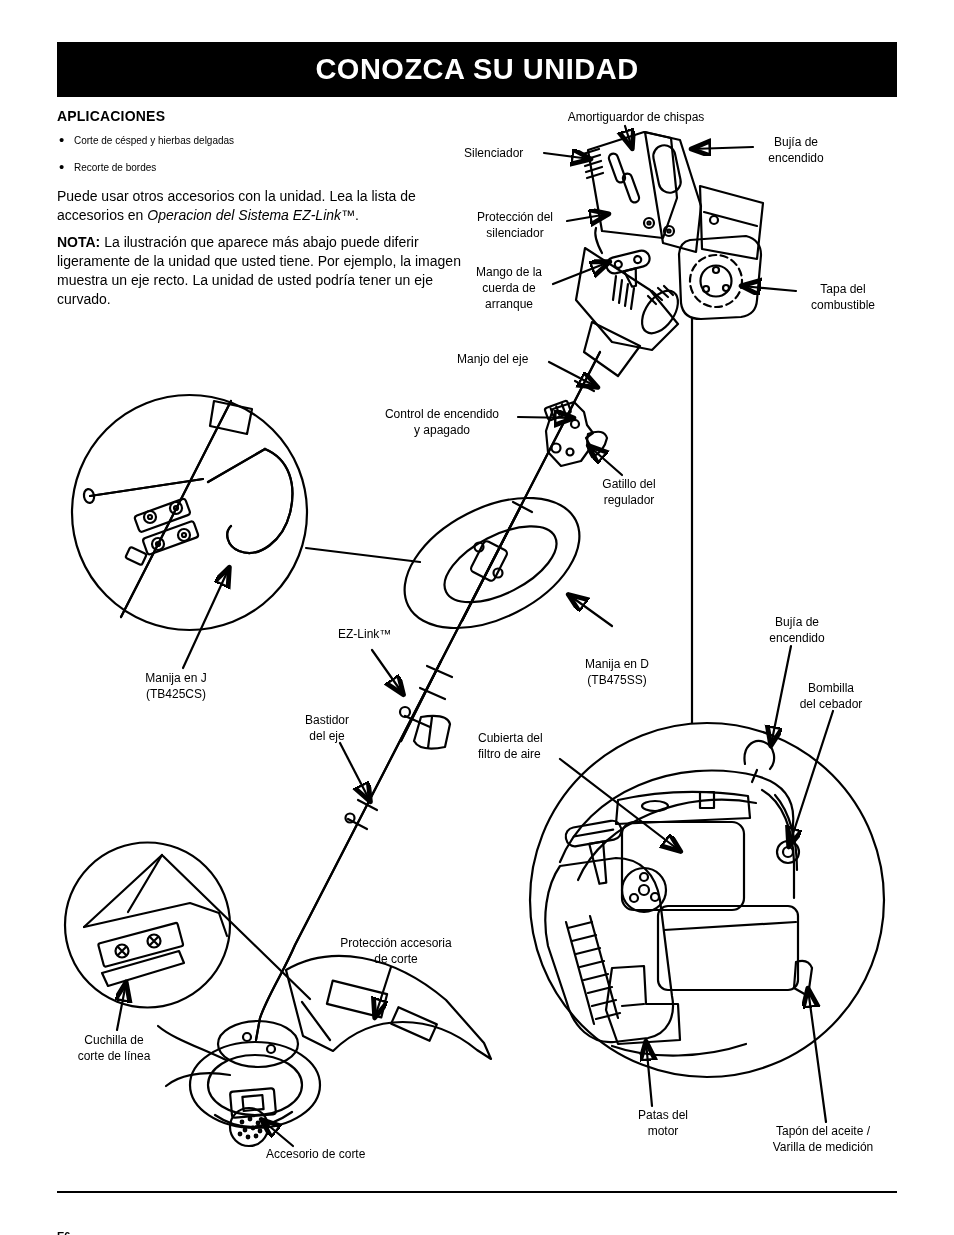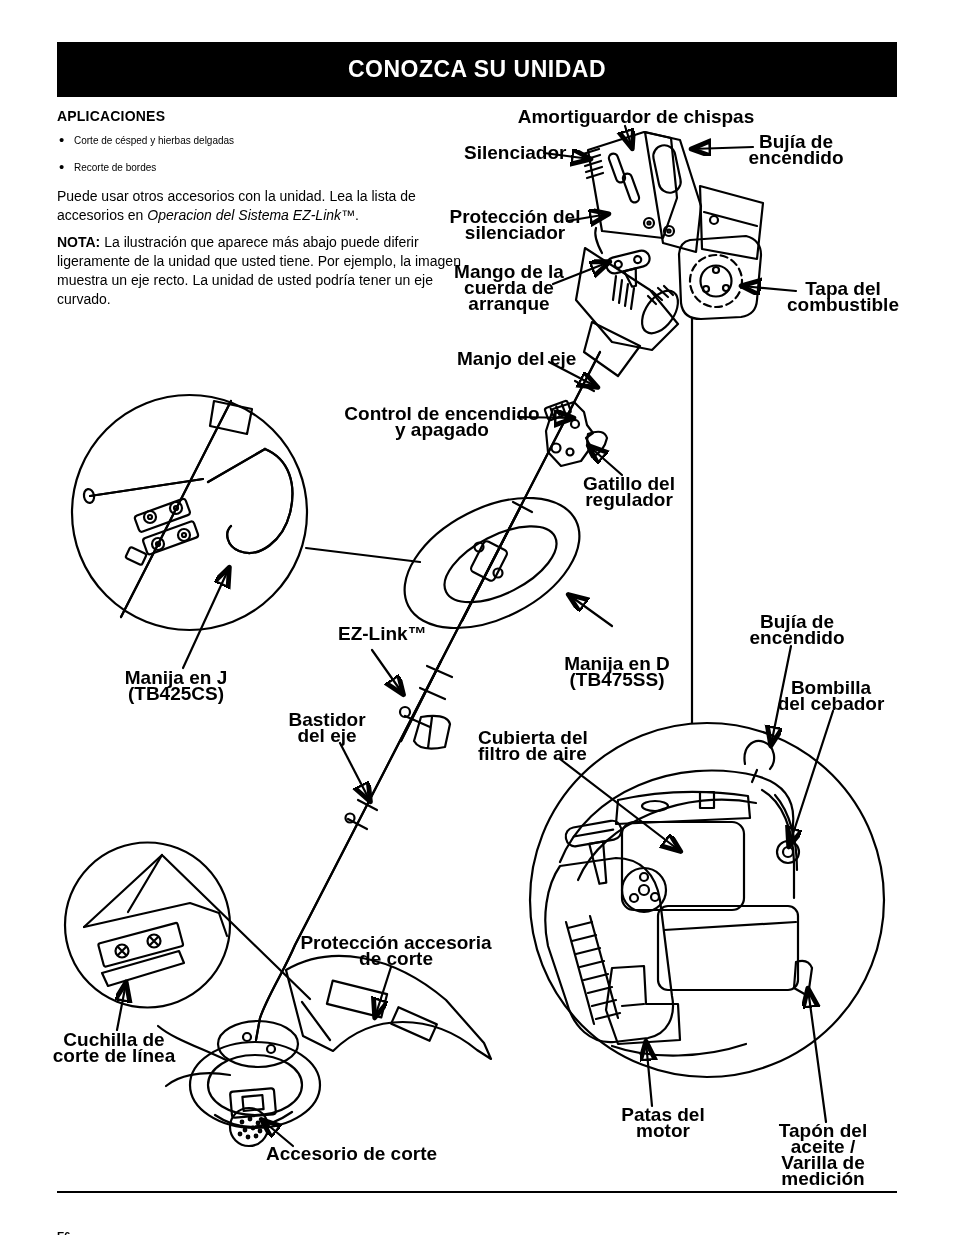--- a/index.html
+++ b/index.html
@@ -1,30 +1,30 @@
 <!DOCTYPE html>
 <html><head>
 <meta charset="utf-8">
 <style>
   html,body{margin:0;padding:0;background:#fff;}
   .page{position:relative;width:954px;height:1235px;background:#fff;overflow:hidden;
         font-family:"Liberation Sans",sans-serif;color:#000;}
   .banner{position:absolute;left:57px;top:42px;width:840px;height:55px;background:#000;}
   .banner .title{display:block;text-align:center;line-height:55px;color:#fff;
-        font-size:23px;font-weight:bold;letter-spacing:.5px;}
+        font-size:29px;font-weight:bold;letter-spacing:.5px;}
   .textcol{position:absolute;left:57px;top:108px;width:404px;}
   .textcol h2{margin:0 0 8px 0;font-size:14px;font-weight:bold;letter-spacing:.2px;}
   .textcol p{margin:0 0 8px 0;font-size:14px;line-height:19px;}
   .textcol ul{margin:4px 0 10px 0;padding:0;list-style:none;}
   .textcol li{position:relative;margin:0 0 9px 0;padding-left:17px;font-size:10px;line-height:18px;}
   .textcol li::before{content:"\2022";position:absolute;left:2px;top:-1px;font-size:15px;}
   .it{font-style:italic;}
   .b{font-weight:bold;}
   .nota{margin-top:2px;}
-  .label{position:absolute;font-size:19px;line-height:16px;font-weight:bold;
+  .label{position:absolute;font-size:12px;line-height:16px;font-weight:normal;
          white-space:pre-line;}
   .label.c{transform:translateX(-50%);text-align:center;}
   .label.nw{white-space:nowrap;}
   svg.art{position:absolute;left:0;top:0;}
   svg.art path,svg.art rect,svg.art ellipse,svg.art circle,svg.art line{
       stroke:#000;fill:none;stroke-width:2.2;stroke-linejoin:round;stroke-linecap:round;}
   .ptr{stroke-width:1.6;}
   .footrule{position:absolute;left:57px;top:1191px;width:840px;height:2px;background:#000;}
   .pagenum{position:absolute;left:57px;top:1199px;font-size:11px;font-weight:bold;margin-top:31px;}
 </style>

